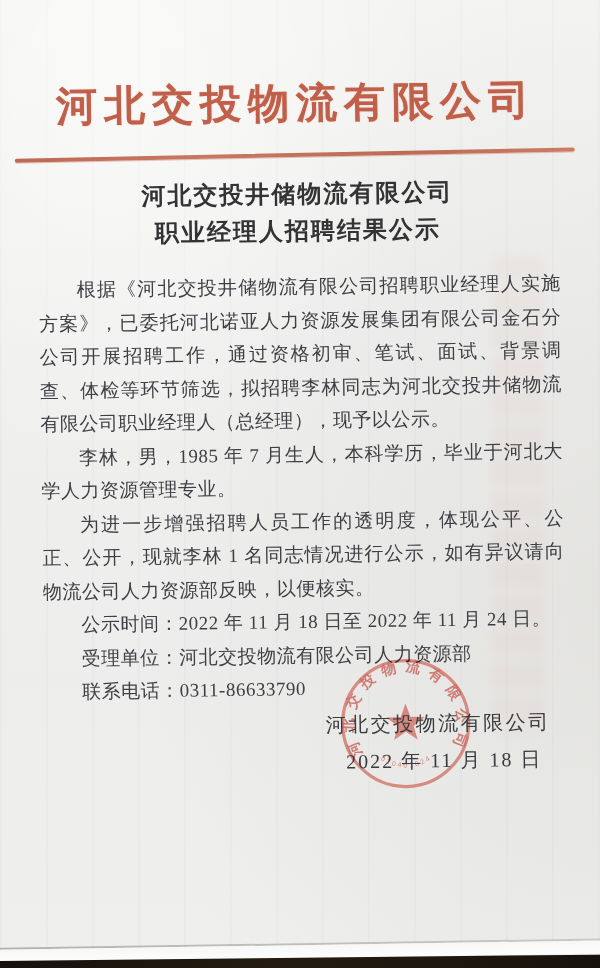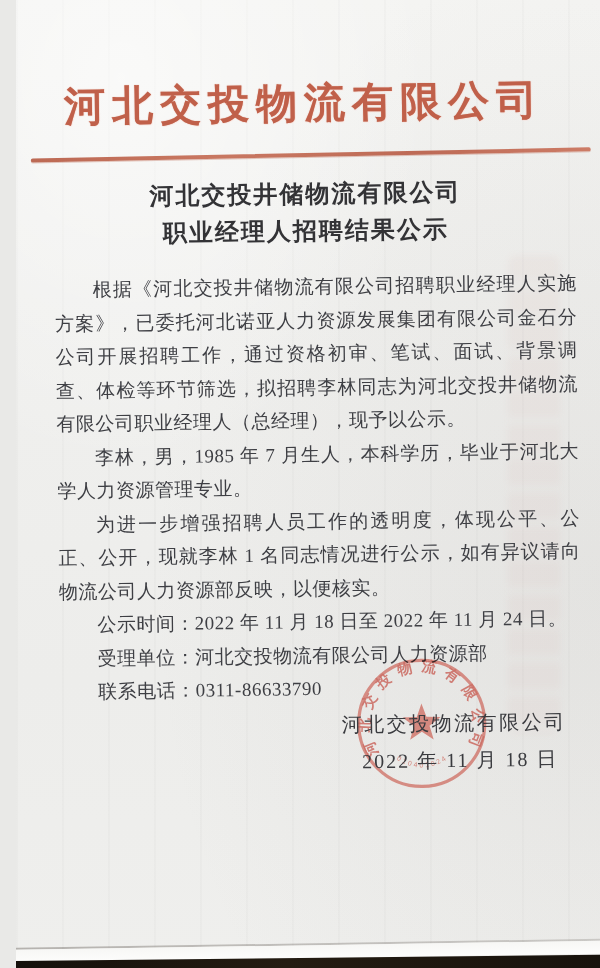--- a/index.html
+++ b/index.html
@@ -1,21 +1,21 @@
 <!DOCTYPE html>
 <html><head>
 <meta charset="utf-8">
 <style>
   html,body{margin:0;padding:0;}
   body{
     width:600px;height:968px;overflow:hidden;position:relative;
     font-family:"Liberation Serif","DejaVu Serif",serif;
     background:#e9e9e7;
   }
-  .photo{position:absolute;inset:0;overflow:hidden;margin-left:16px;}
+  .photo{position:absolute;inset:0;overflow:hidden;}
   
   .paper{
     position:absolute;inset:0;
     background:
       repeating-linear-gradient(90deg, rgba(120,120,118,0.035) 0 2px, rgba(0,0,0,0) 2px 46px),
       linear-gradient(180deg,#f4f4f2 0%, #f0f0ee 30%, #ededeb 70%, #efefed 100%);
   }
   .paper::after{
     content:"";position:absolute;inset:0;
     background:

